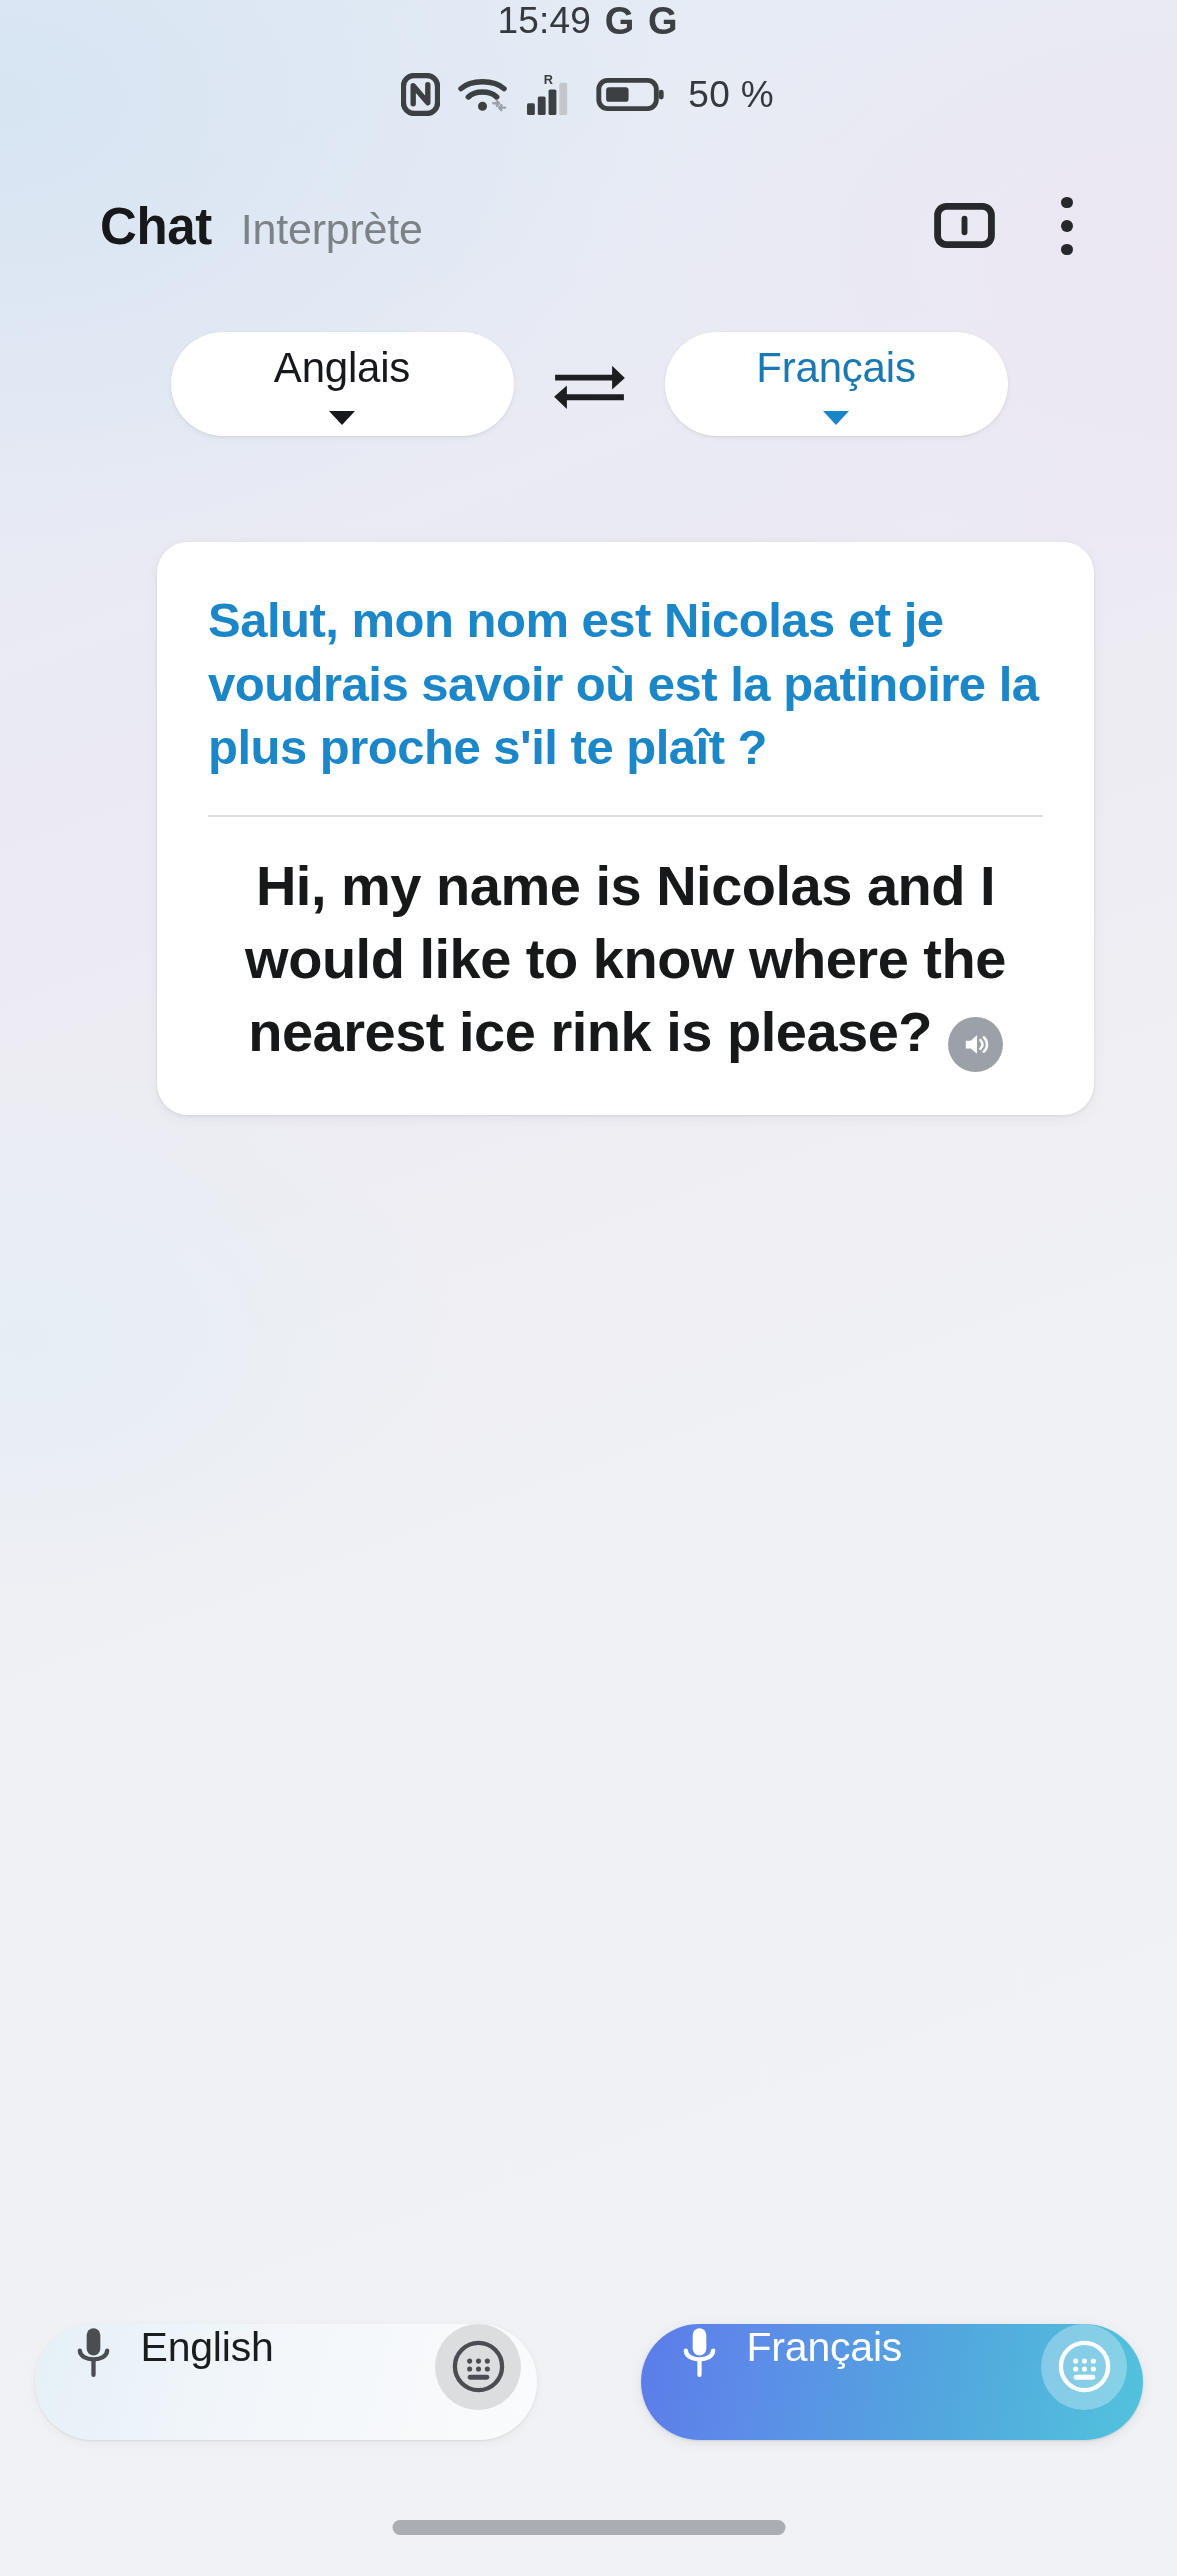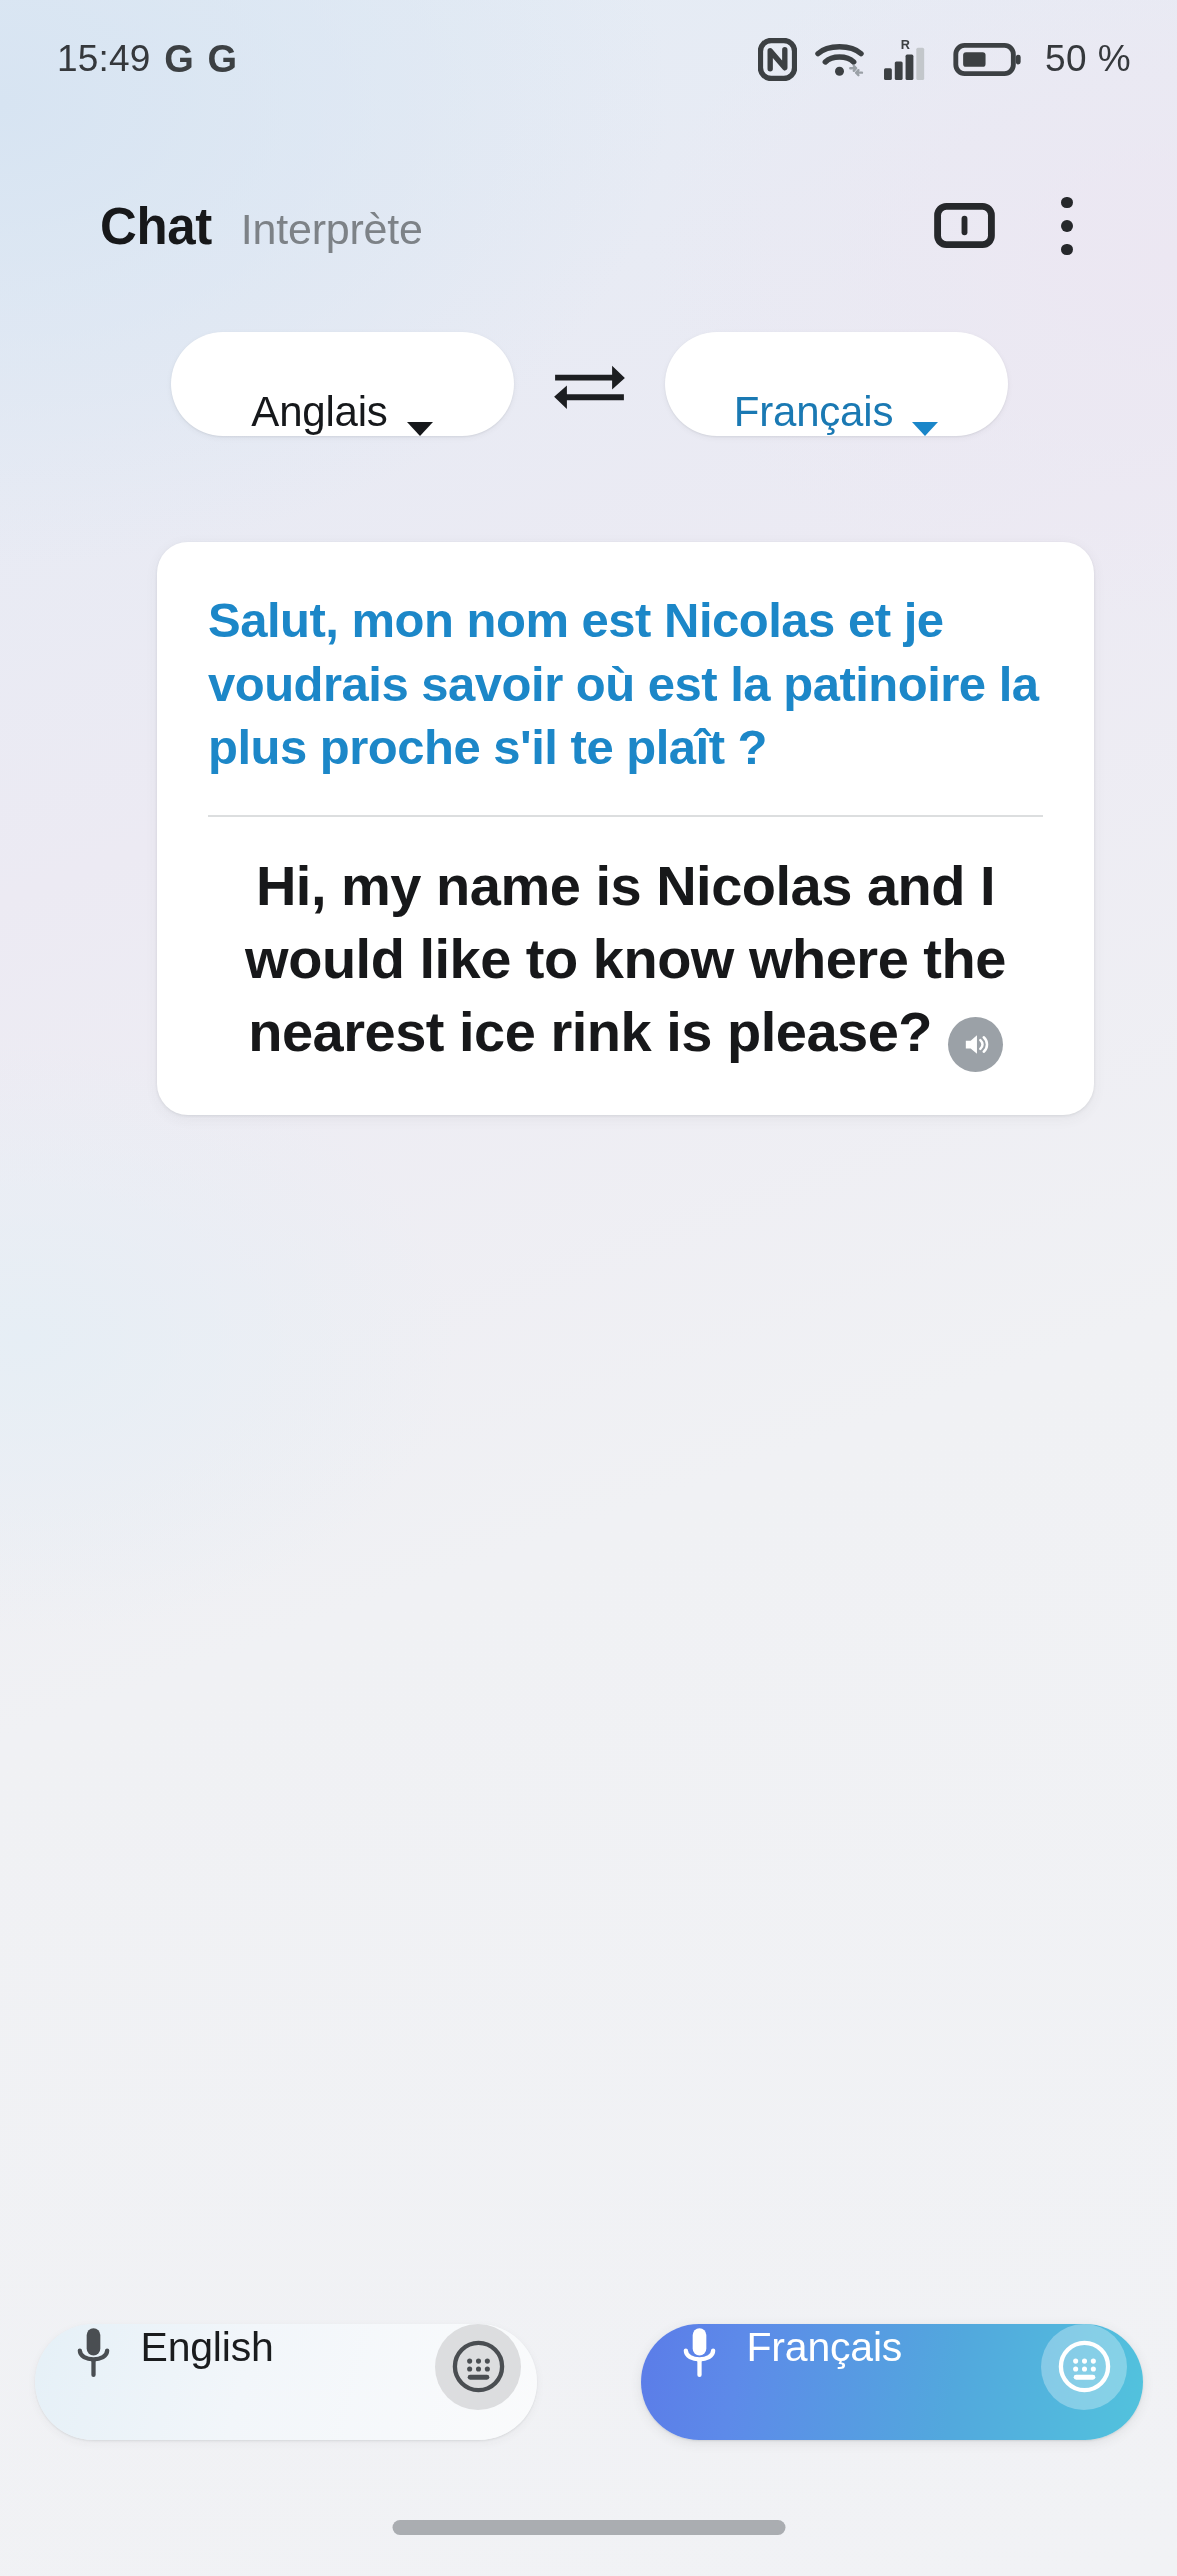--- a/index.html
+++ b/index.html
@@ -14,21 +14,22 @@
       radial-gradient(1079px 746px at 0% 4%, #d7e4f2 0%, rgba(215,228,242,0) 62%),
       radial-gradient(883px 608px at 100% 10%, #ece7f2 0%, rgba(236,231,242,0) 60%),
       radial-gradient(746px 510px at 2% 52%, #e6eef5 0%, rgba(230,238,245,0) 58%),
       linear-gradient(160deg,#e3ecf5 0%, #eceaf3 30%, #f0f1f4 58%, #f1f2f5 100%);
   }
 
   
   #statusbar{
     position:absolute; left:0; top:0; width:1178px; height:118px;
     display:flex; align-items:center; justify-content:space-between;
-    padding:0 47px 0 57px;
+    padding:0 60px 0 57px;
+    flex-direction:column;
   }
   .sb-left{ display:flex; align-items:center; gap:13.7px; }
   #clock{ font-size:37px; font-weight:500; color:#35383c; letter-spacing:0.2px; }
   .g-glyph{
     font-size:38px; font-weight:700; color:#3c4043;
     font-family:"Liberation Sans", sans-serif; line-height:1;
   }
   .sb-right{ display:flex; align-items:center; gap:18.6px; }
   .ic{ display:block; }
   #battery-pct{ font-size:37px; font-weight:500; color:#35383c; margin-left:4.9px; letter-spacing:0.4px; }
@@ -45,23 +46,24 @@
   #dots{ display:flex; flex-direction:column; gap:11.8px; align-items:center; padding:5.9px 9.8px; }
   #dots i{ width:11.8px; height:11.8px; border-radius:50%; background:#26282b; display:block; }
 
   
   #langbar{
     position:absolute; left:0; top:332px; width:1178px;
     display:flex; align-items:center; justify-content:center; gap:0;
   }
   .chip{
     height:104px; background:#fff; border-radius:52px;
-    display:flex; align-items:flex-end; justify-content:center; gap:19px;
+    display:flex; align-items:center; justify-content:center; gap:19px;
     padding:0 45px; min-width:343px;
     box-shadow:0 1px 2px rgba(60,64,67,.09), 0 2px 6.9px rgba(60,64,67,.05);
+    flex-direction:column;
   }
   #chip-source{ margin-right:37px; }
   #chip-target{ margin-left:37px; }
   .chip-label{ font-size:42px; font-weight:400; letter-spacing:-0.2px; }
   #chip-source .chip-label{ color:#16181b; }
   #chip-target .chip-label{ color:#1a79b3; }
   .caret{ width:0; height:0; border-left:13.7px solid transparent; border-right:13.7px solid transparent; }
   #chip-source .caret{ border-top:14.7px solid #16181b; }
   #chip-target .caret{ border-top:14.7px solid #1a86c9; }
 

